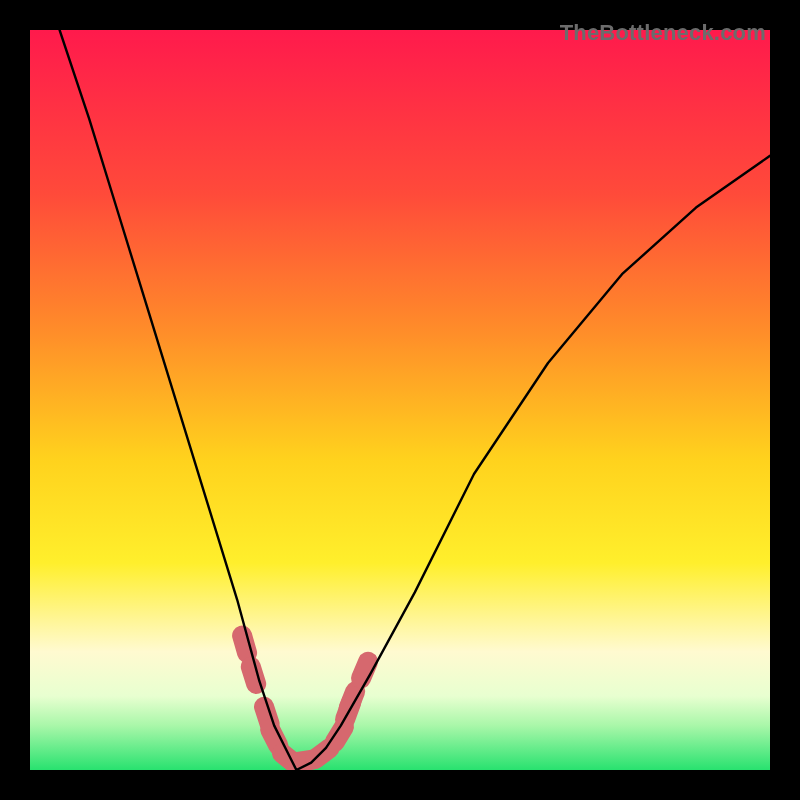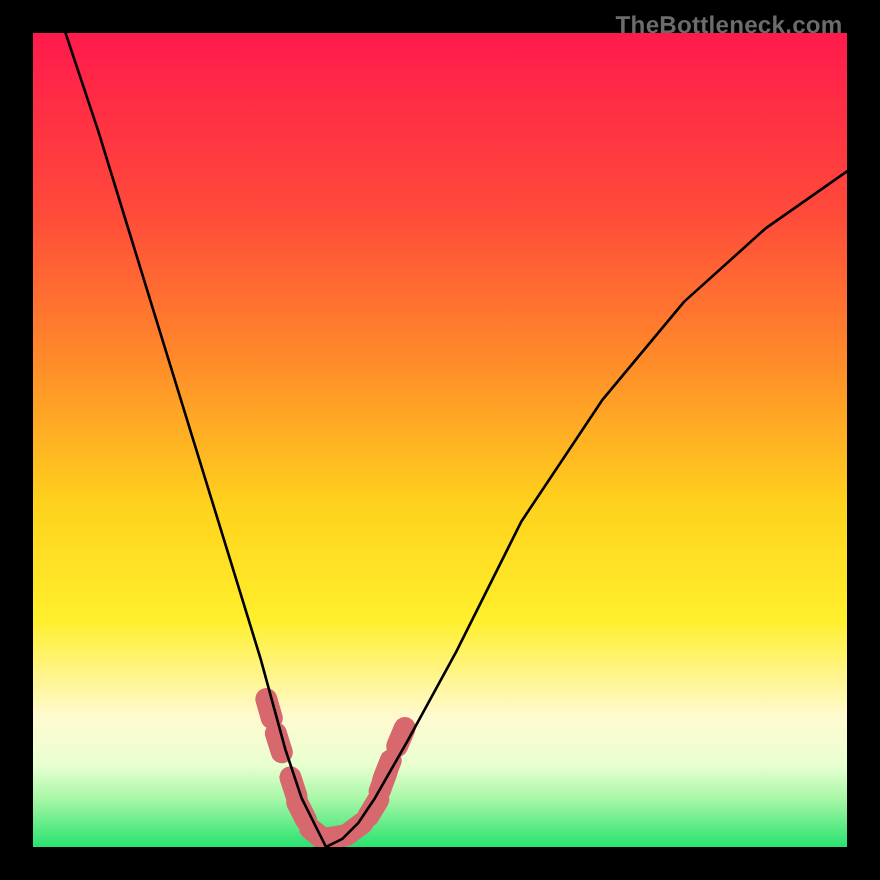--- a/index.html
+++ b/index.html
@@ -23,21 +23,21 @@
     left: 30px; top: 30px;
     width: 740px; height: 740px;
     overflow: hidden;
   }
   .gradient {
     position: absolute;
     left: 0; top: 0; right: 0; bottom: 0;
   }
   .watermark {
     position: absolute;
-    top: 10px;
+    top: 20px;
     right: 34px;
     color: #6c6c6c;
     font-size: 22px;
     font-weight: 600;
     letter-spacing: 0.2px;
     user-select: none;
   }
   svg {
     position: absolute;
     left: 0; top: 0;

